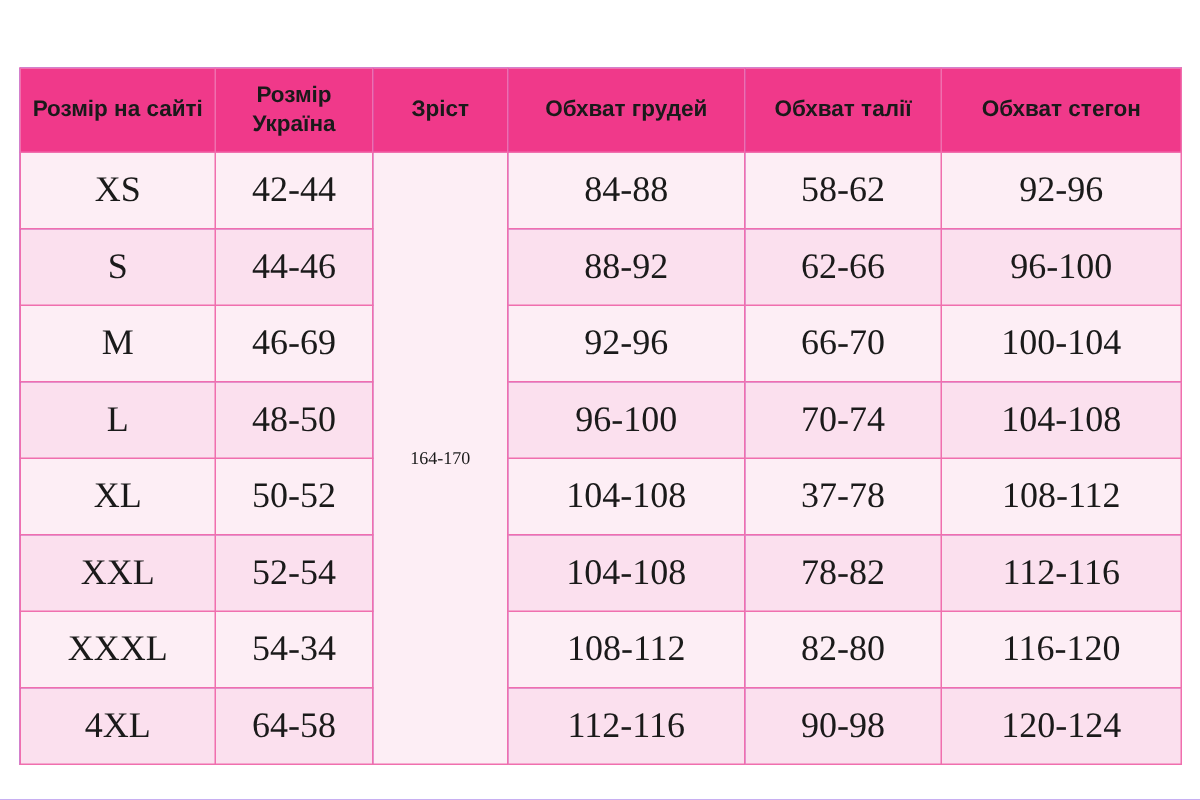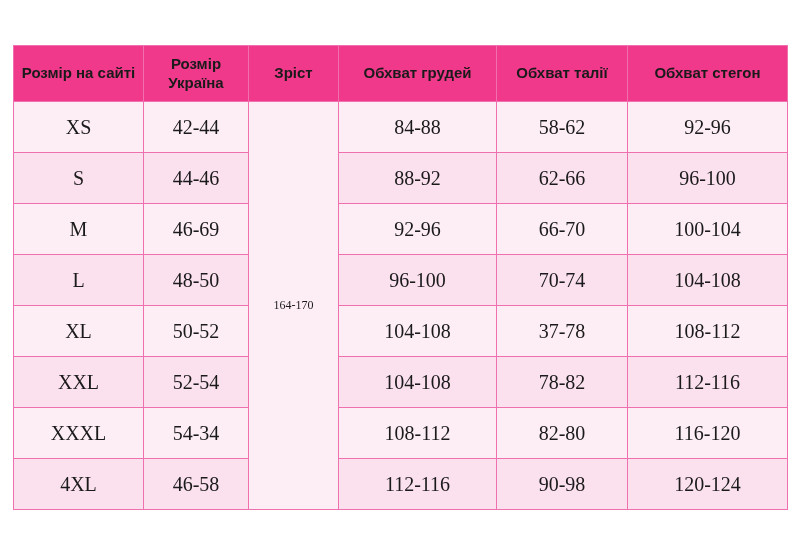--- a/index.html
+++ b/index.html
@@ -44,21 +44,21 @@
     font-family: "Liberation Sans", sans-serif;
     font-size: 15px;
     font-weight: bold;
     line-height: 1.25;
     height: 56px;
     padding: 4px 6px;
     box-sizing: border-box;
   }
   tbody td {
     height: 50px;
-    font-size: 20px;
+    font-size: 24px;
     font-family: "Liberation Serif", serif;
   }
   tbody tr:nth-child(odd) td {
     background: #fdeef5;
   }
   tbody tr:nth-child(even) td {
     background: #fbe0ee;
   }
   td.height-cell {
     background: #fdeef5 !important;
@@ -140,20 +140,20 @@
       </tr>
       <tr>
         <td>XXXL</td>
         <td>54-34</td>
         <td>108-112</td>
         <td>82-80</td>
         <td>116-120</td>
       </tr>
       <tr>
         <td>4XL</td>
-        <td>46-58</td>
+        <td>64-58</td>
         <td>112-116</td>
         <td>90-98</td>
         <td>120-124</td>
       </tr>
     </tbody>
   </table>
 </div>
 
 </body></html>

